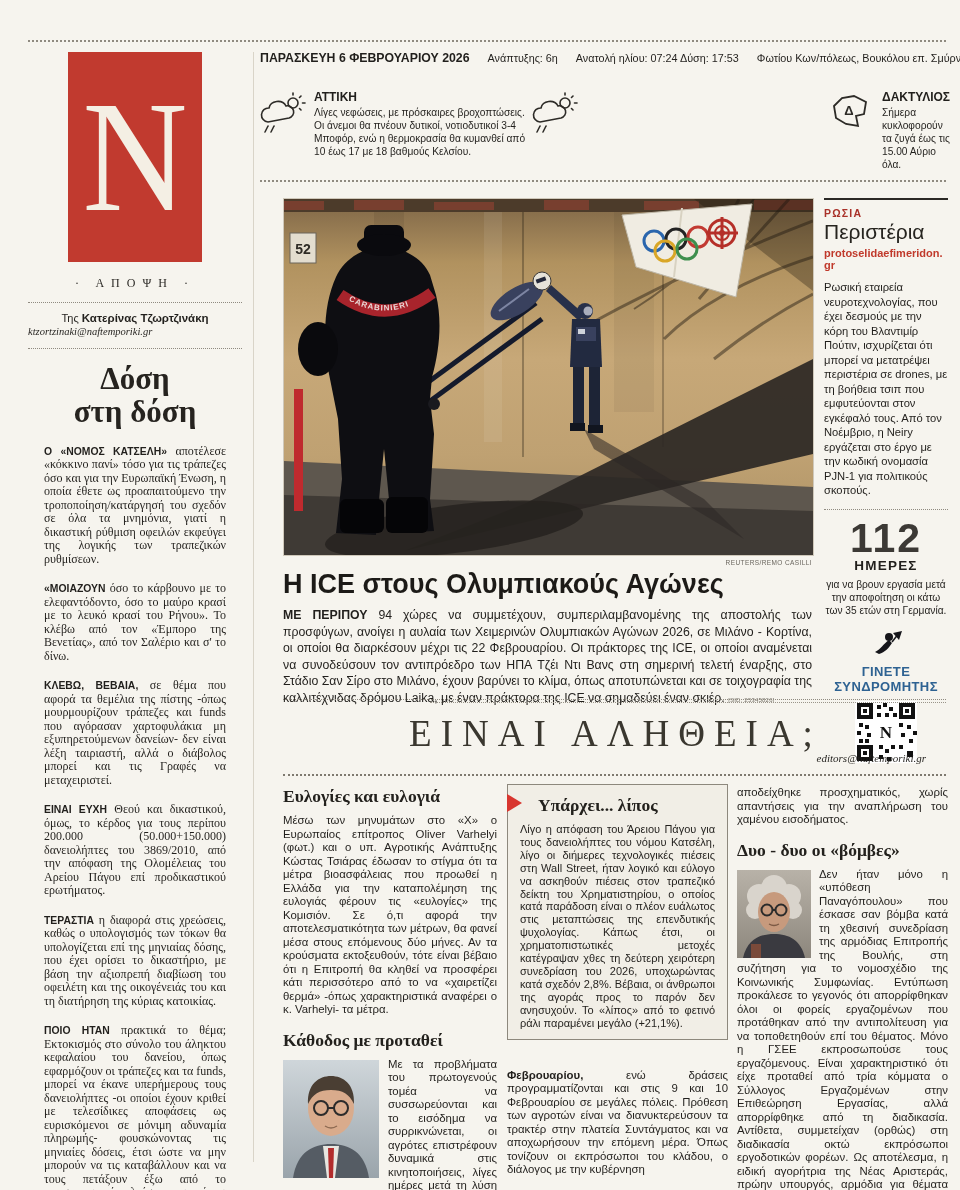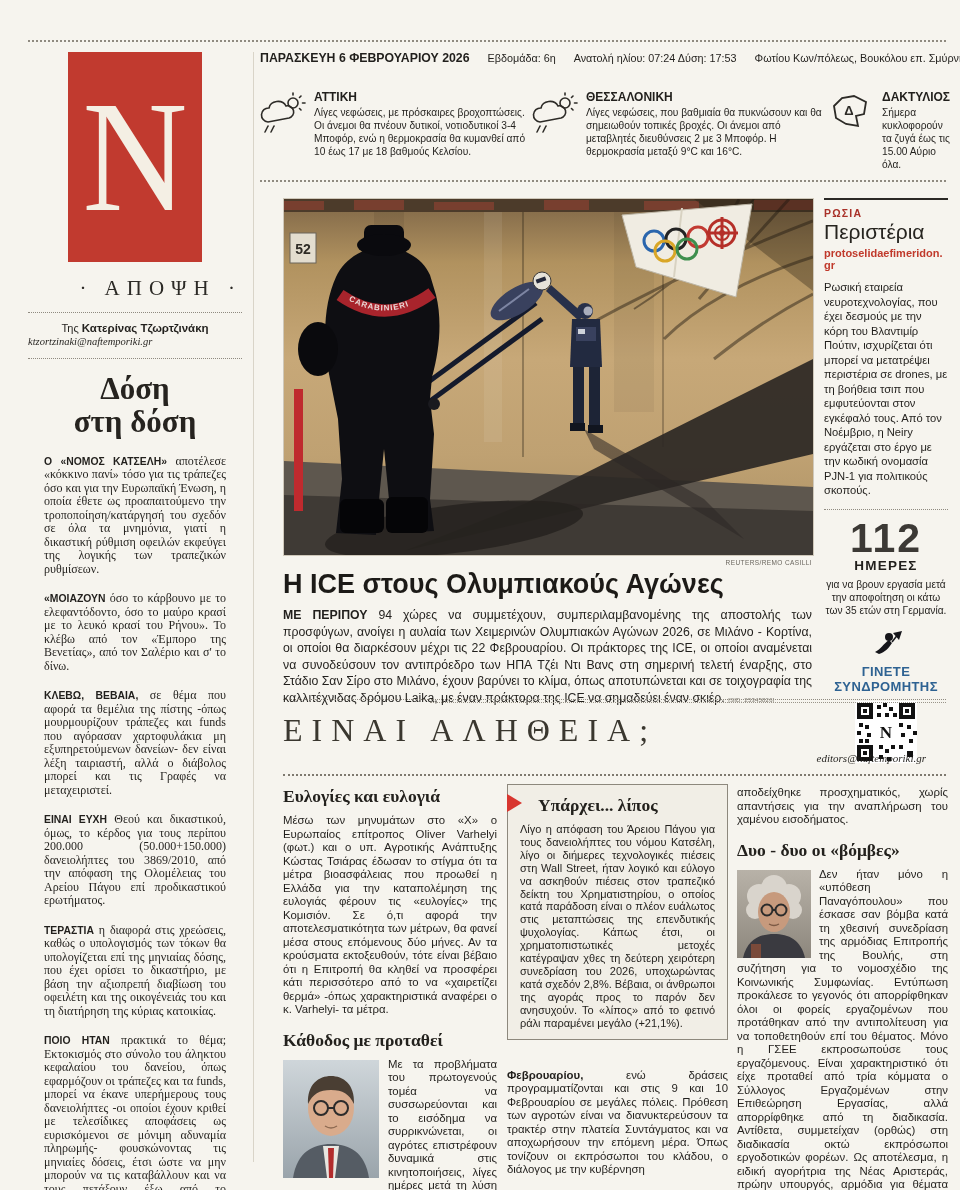--- a/index.html
+++ b/index.html
@@ -7,21 +7,21 @@
   .serif{font-family:"Liberation Serif","DejaVu Serif",serif}
   .page{position:absolute;inset:0}
   .dotline{border-top:2px dotted #8f8a80}
   #rule-top{position:absolute;left:28px;right:14px;top:40px}
   #vrule{position:absolute;left:253px;top:52px;height:1110px;width:1px;background:#d9d4c8}
 
   
   #opinion{position:absolute;left:28px;top:52px;width:214px}
   .logo-box{width:134px;height:210px;background:#c13a2f;margin:0 auto;display:flex;align-items:center;justify-content:center}
   .logo-n{font-family:"Liberation Serif","DejaVu Serif",serif;font-size:158px;line-height:1;color:#f4efe4;transform:scaleX(.92)}
-  .sec-label{text-align:right;font-family:"Liberation Serif","DejaVu Serif",serif;font-size:21px;letter-spacing:7px;margin-top:14px;color:#2c2a26}
+  .sec-label{text-align:center;font-family:"Liberation Serif","DejaVu Serif",serif;font-size:12px;letter-spacing:7px;margin-top:14px;color:#2c2a26}
   .op-dot{border-top:1.5px dotted #8f8a80;margin:11px 0 9px}
   .byline{text-align:center;font-size:11px}
   .byline b{font-size:11.5px}
   .op-email{font-family:"Liberation Serif","DejaVu Serif",serif;font-style:italic;font-size:10.5px;margin-top:2px}
   .op-title{text-align:center;font-family:"Liberation Serif","DejaVu Serif",serif;font-weight:600;font-size:31px;line-height:1.08;margin:13px 0 12px;color:#26231f}
   .op-body{font-family:"Liberation Serif","DejaVu Serif",serif;font-size:12px;line-height:13.5px;text-align:justify}
   .op-body p{margin:16px}
   .lead{font-family:"Liberation Sans","DejaVu Sans",sans-serif;font-weight:bold;font-size:10.4px}
   .sid{font-size:6px;color:#7b776e;letter-spacing:.2px}
 
@@ -55,21 +55,21 @@
   .stat-num{font-size:41px;font-weight:bold;text-align:center;letter-spacing:2px;color:#3c3935;line-height:.95}
   .stat-unit{text-align:center;font-weight:bold;font-size:13.5px;letter-spacing:1.2px;margin-top:1px}
   .stat-text{font-size:10.2px;line-height:13px;text-align:center;margin-top:5px}
   .subscribe{margin-top:13px;text-align:center;cursor:pointer}
   .sub-text{color:#2e6292;font-weight:bold;font-size:13px;line-height:15px;letter-spacing:.4px;margin-top:2px}
   .qr{display:block;margin:7px auto 0}
 
   
   #sec2{position:absolute;left:283px;top:704px;width:665px;height:66px}
   #sec2-rule-top{position:absolute;left:430px;right:14px;top:702px;border-top:1.5px dotted #9a958a}
-  .sec2-title{font-family:"Liberation Serif","DejaVu Serif",serif;font-weight:400;font-size:32px;letter-spacing:9px;color:#3a372f;margin-top:8px}
+  .sec2-title{text-align:center;font-family:"Liberation Serif","DejaVu Serif",serif;font-weight:400;font-size:37px;letter-spacing:9px;color:#3a372f;margin-top:8px}
   .sec2-email{position:absolute;right:22px;bottom:6px;font-family:"Liberation Serif","DejaVu Serif",serif;font-style:italic;font-size:11px;cursor:pointer}
   #rule-sec2{position:absolute;left:283px;right:14px;top:774px;border-top:2px dotted #7e796f}
 
   
   #col1{position:absolute;left:283px;top:786px;width:214px}
   #col2{position:absolute;left:507px;top:784px;width:221px}
   #col3{position:absolute;left:737px;top:786px;width:211px}
   .h-art{font-family:"Liberation Serif","DejaVu Serif",serif;font-weight:bold;font-size:17.5px;margin:0 0 7px;color:#23211d}
   .art-body{font-size:11.4px;line-height:13.5px;text-align:justify}
   .fatbox{border:1px solid #8d887d;background:#f1eee6;padding:10px 12px 9px;position:relative;box-sizing:border-box}
@@ -112,21 +112,21 @@
       <p><span class="lead">ΕΙΝΑΙ ΕΥΧΗ</span><span> Θεού και δικαστικού, όμως, το κέρδος για τους περίπου 200.000 (50.000+150.000) δανειολήπτες του 3869/2010, από την απόφαση της Ολομέλειας του Αρείου Πάγου επί προδικαστικού ερωτήματος.</span></p>
       <p><span class="lead">ΤΕΡΑΣΤΙΑ</span><span> η διαφορά στις χρεώσεις, καθώς ο υπολογισμός των τόκων θα υπολογίζεται επί της μηνιαίας δόσης, που έχει ορίσει το δικαστήριο, με βάση την αξιοπρεπή διαβίωση του οφειλέτη και της οικογένειάς του και τη διατήρηση της κύριας κατοικίας.</span></p>
       <p><span class="lead">ΠΟΙΟ ΗΤΑΝ</span><span> πρακτικά το θέμα; Εκτοκισμός στο σύνολο του άληκτου κεφαλαίου του δανείου, όπως εφαρμόζουν οι τράπεζες και τα funds, μπορεί να έκανε υπερήμερους τους δανειολήπτες -οι οποίοι έχουν κριθεί με τελεσίδικες αποφάσεις ως ευρισκόμενοι σε μόνιμη αδυναμία πληρωμής- φουσκώνοντας τις μηνιαίες δόσεις, έτσι ώστε να μην μπορούν να τις καταβάλλουν και να τους πετάξουν έξω από το προστατευτικό πλαίσιο του νόμου Κατσέλη, να καταγγείλουν τις συμβάσεις και να πλειστηριάσουν τα ακίνητα. Κάποιοι έτσι, έχασαν το σπίτι τους και το έδαφος κάτω από τα πόδια τους. Πόσοι; Μπορούν στην τελική κρίση του Ανωτάτου Ακυρωτικού να πατήσουν και να γυρίσουν;</span></p>
       <p><span class="lead">ΕΝ ΑΝΑΜΟΝΗ</span><span> της καθαρογραφής και δημοσίευσης αυτής, επανέρχομαι στο διάβολο, που και τις γραφές μπορεί να μεταχειριστεί. </span><span class="sid">[SID:25346570]</span></p>
     </div>
   </div>
 
   <div id="dateline">
     <span class="dl-date">ΠΑΡΑΣΚΕΥΗ 6 ΦΕΒΡΟΥΑΡΙΟΥ 2026</span>
     <span class="dl-sep"></span>
-    <span>Εβδομάδα: 6η</span>
+    <span>Ανάπτυξης: 6η</span>
     <span class="dl-sep"></span>
     <span>Ανατολή ηλίου: 07:24 Δύση: 17:53</span>
     <span class="dl-sep"></span>
     <span>Φωτίου Κων/πόλεως, Βουκόλου επ. Σμύρνης, Ιουλιανού εν Εμέση</span>
   </div>
 
   <div id="weather">
     <div class="wcell wc1">
       <span class="wicon">
         <svg width="46" height="42" viewBox="0 0 46 42">
@@ -154,24 +154,20 @@
             <circle cx="33" cy="11" r="5"></circle>
             <line x1="33" y1="1" x2="33" y2="3"></line>
               <line x1="41" y1="4" x2="39.5" y2="5.5"></line>
               <line x1="45" y1="11" x2="42.5" y2="11"></line>
               <line x1="41" y1="18" x2="39.5" y2="16.5"></line>
             <path d="M8,30 a7,7 0 0 1 1,-14 a9,8 0 0 1 17,-2 a6,6 0 0 1 3,12 z"></path>
             <line x1="8" y1="34" x2="5" y2="40"></line>
               <line x1="14" y1="34" x2="11" y2="40"></line>
           </g>
         </svg>
-      </span>
-      <span>
-        <div class="wname">ΘΕΣΣΑΛΟΝΙΚΗ</div>
-        <div class="wtext">Λίγες νεφώσεις, που βαθμιαία θα πυκνώσουν και θα σημειωθούν τοπικές βροχές. Οι άνεμοι από μεταβλητές διευθύνσεις 2 με 3 Μποφόρ. Η θερμοκρασία μεταξύ 9°C και 16°C.</div>
       </span>
     </div>
     <div class="wcell wc3">
       <span class="wicon">
         <svg width="42" height="40" viewBox="0 0 42 40">
           <path d="M6,14 L14,6 L26,4 L38,10 L36,22 L28,24 L30,34 L18,32 L8,26 Z" fill="none" stroke="#2d2b27" stroke-width="1.8"></path>
           <text x="21" y="23" text-anchor="middle" font-size="13" font-weight="bold" fill="#2d2b27" font-family="Liberation Sans, sans-serif">Δ</text>
         </svg>
       </span>
       <span>

